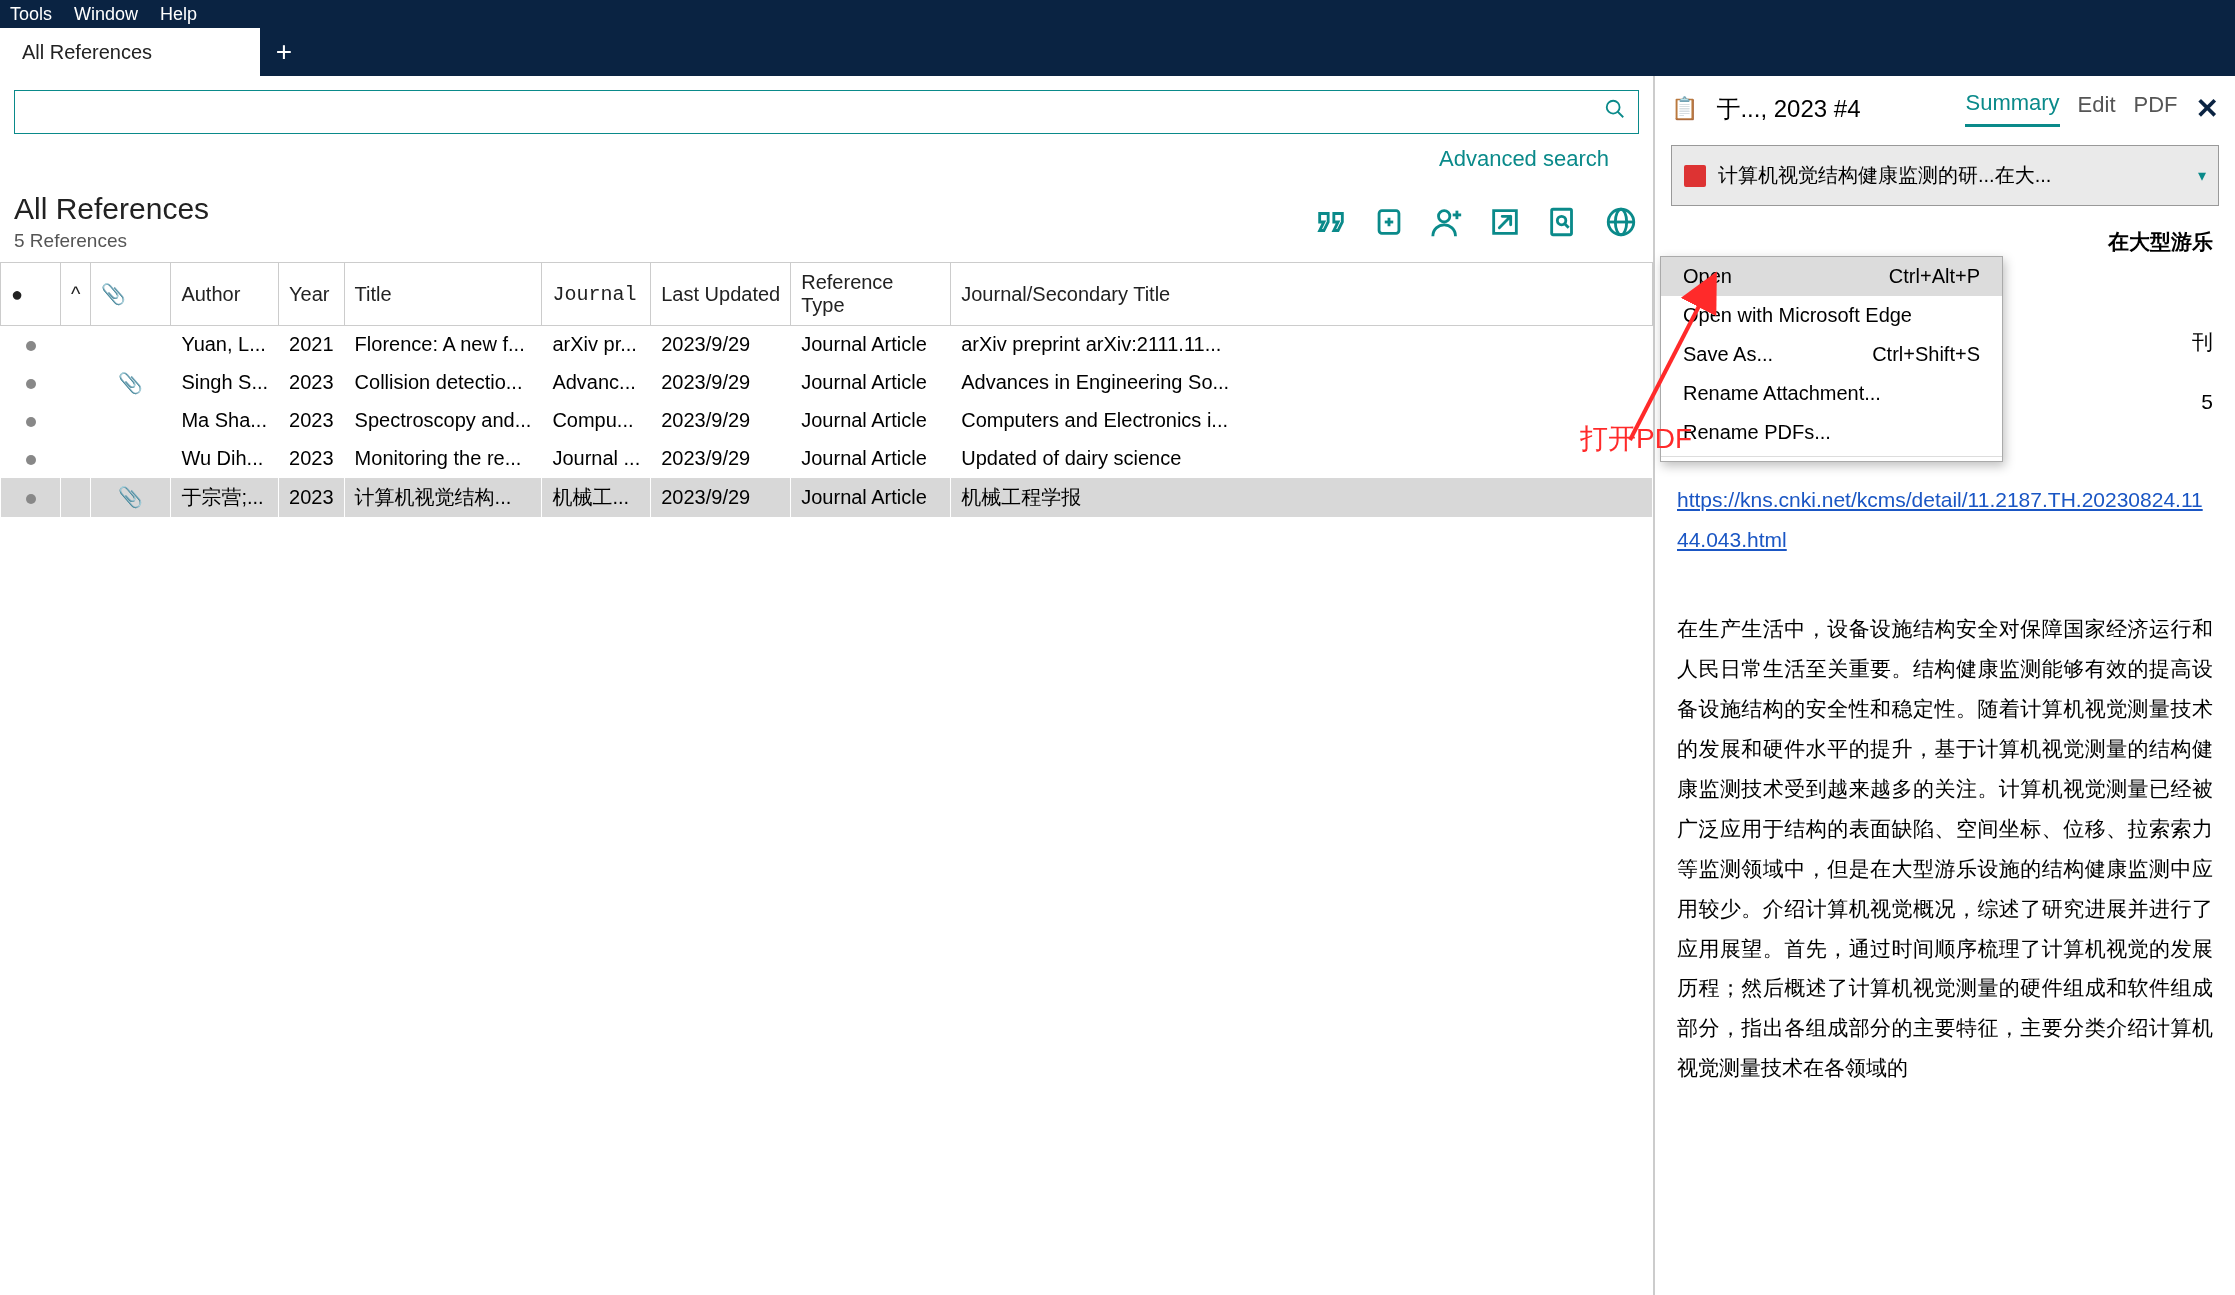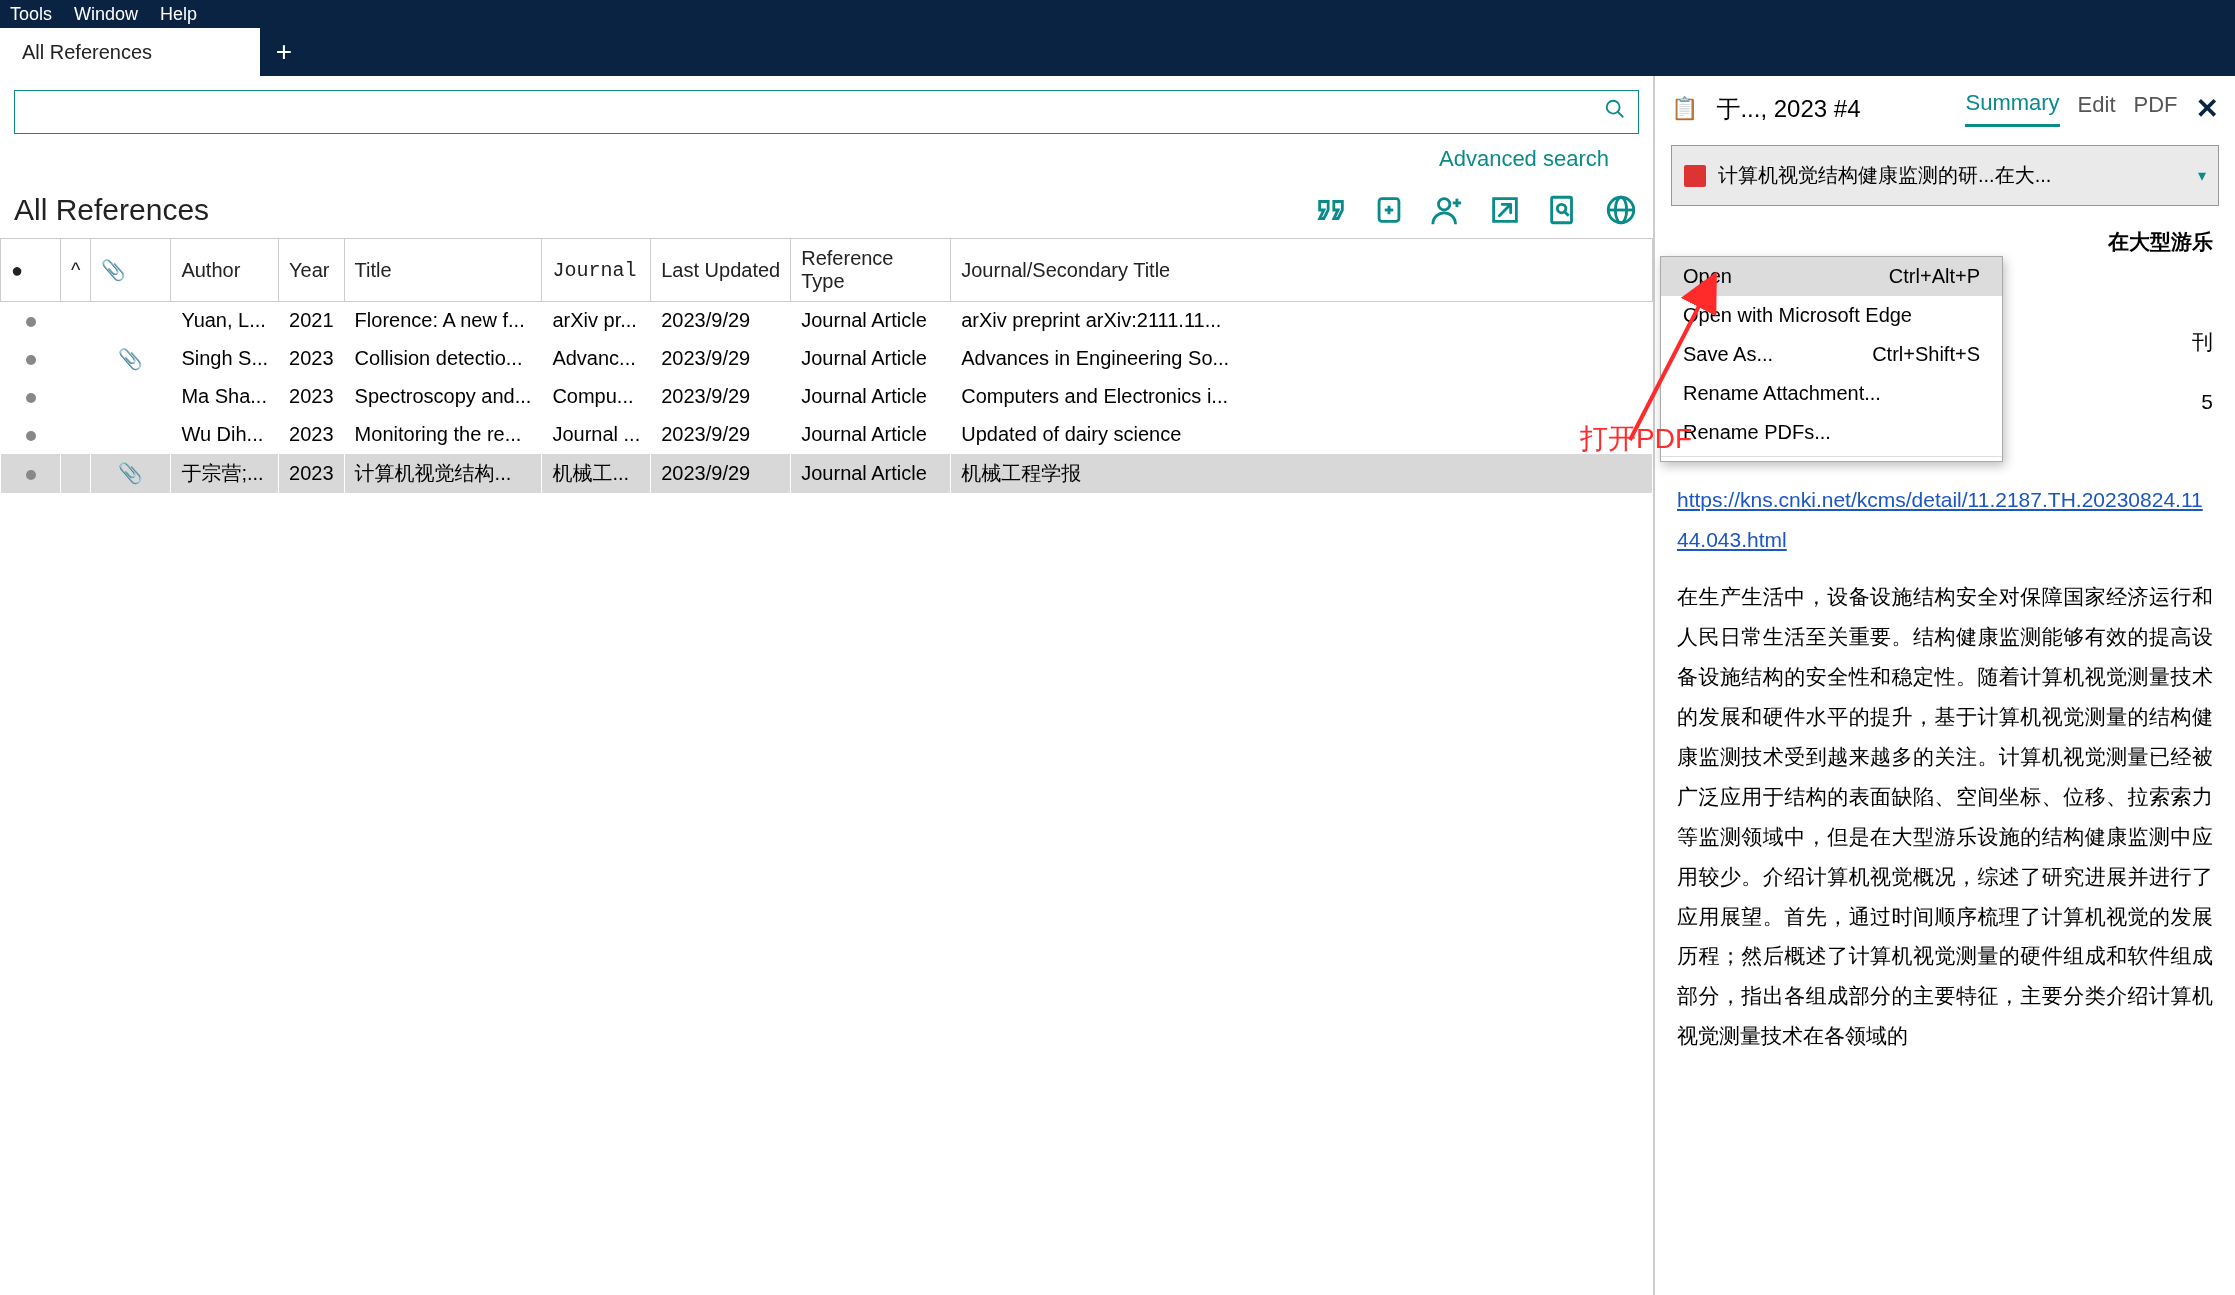--- a/index.html
+++ b/index.html
@@ -71,21 +71,21 @@
 .ctx-menu { position: absolute; background: #fff; border: 1px solid #aaa; box-shadow: 2px 4px 10px rgba(0,0,0,0.25); font-size: 20px; }
 .ctx-item { padding: 8px 22px; display: flex; justify-content: space-between; gap: 40px; cursor: pointer; white-space: nowrap; }
 .ctx-item.highlight { background: #dcdcdc; }
 .ctx-item.disabled { color: #999; cursor: default; }
 .ctx-sep { height: 1px; background: #ddd; margin: 4px 0; }
 
 
 .rp-body { padding: 16px 22px; font-size: 21px; line-height: 1.9; overflow: hidden; }
 .rp-body .det-title { font-weight: 700; }
 .rp-body .det-link { color: #1a56c4; text-decoration: underline; word-break: break-all; display: inline-block; margin: 18px 0; }
-.rp-body .det-abs { text-align: justify; }
+.rp-body .det-abs { text-align: justify; margin-top: 32px; }
 
 
 .annot-arrow { position: absolute; pointer-events: none; }
 .annot-text { position: absolute; color: #ff2a2a; font-size: 28px; font-weight: 500; pointer-events: none; }
 </style>
 </head>
 <body>
 
 <div class="menu-bar">
   <span>Tools</span>
@@ -114,20 +114,21 @@
               <line x1="15" y1="15" x2="21" y2="21" stroke="#0a8a8a" stroke-width="2"></line>
             </svg>
         </span>
       </div>
       <div class="adv-search">Advanced search</div>
     </div>
 
     <div class="list-header">
       <div class="list-title-block">
         <div class="list-title">All References</div>
+        <div class="list-count">5 References</div>
       </div>
       <div class="toolbar">
         <div class="tb-icon">
             <svg viewBox="0 0 24 24">
               <path d="M4 6h6v6l-3 6H4l3-6H4zM14 6h6v6l-3 6h-3l3-6h-3z"></path>
             </svg>
           </div>
         <div class="tb-icon">
             <svg viewBox="0 0 24 24">
               <rect x="5" y="4" width="14" height="16" rx="2"></rect>

